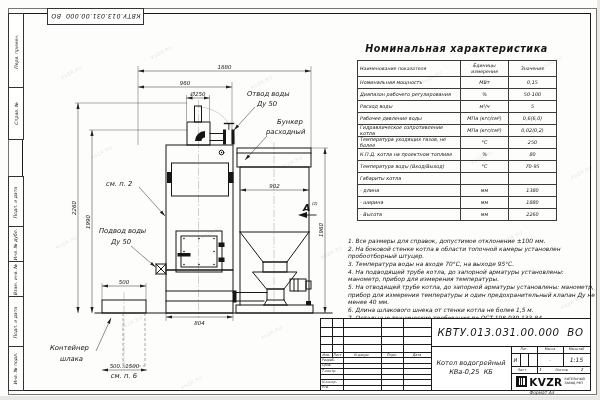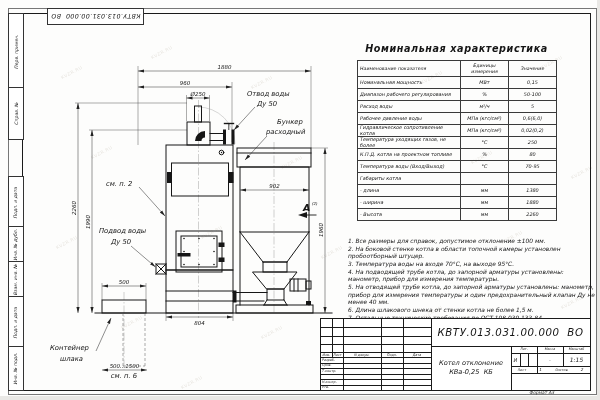--- a/index.html
+++ b/index.html
@@ -368,21 +368,21 @@
   <div class="hl" style="left:190px;top:34px;width:79px"></div>
   <div class="vl" style="left:216px;top:27px;height:27px"></div>
   <div class="vl" style="left:242px;top:27px;height:20px"></div>
   <div class="vl" style="left:198.7px;top:34px;height:13px"></div>
   <div class="vl" style="left:207.3px;top:34px;height:13px"></div>
   <div class="hl" style="left:190px;top:47px;width:79px"></div>
   <div class="hl" style="left:190px;top:54px;width:79px"></div>
 
   <div class="tb-doc ws">КВТУ.013.031.00.000  ВО</div>
   <div class="tb-name">
-    <span>Котел отклонение</span>
+    <span>Котел водогрейный</span>
     <span class="ws">КВа-0,25  КБ</span>
   </div>
 
   <div class="tb-txt" style="left:0;top:33.6px;width:11px;text-align:center">Изм.</div>
   <div class="tb-txt" style="left:11px;top:33.6px;width:11px;text-align:center">Лист</div>
   <div class="tb-txt" style="left:22px;top:33.6px;width:38px;text-align:center">N докум.</div>
   <div class="tb-txt" style="left:60px;top:33.6px;width:22px;text-align:center">Подп.</div>
   <div class="tb-txt" style="left:82px;top:33.6px;width:28px;text-align:center">Дата</div>
 
   <div class="tb-txt" style="left:1px;top:38.8px">Разраб.</div>
@@ -398,15 +398,27 @@
   <div class="tb-txt" style="left:216px;top:37.5px;width:26px;text-align:center;font-size:5px">-</div>
   <div class="tb-txt" style="left:242px;top:36.8px;width:27px;text-align:center;font-size:6px">1:15</div>
 
   <div class="tb-sheetrow">
     <span>Лист</span>
     <span style="font-size:4.2px">1</span>
     <span>Листов</span>
     <span style="font-size:4.2px">2</span>
   </div>
 
+  <div class="tb-logo">
+    <span class="logo-glyph">
+        <i></i>
+        <i></i>
+        <i></i>
+      </span>
+    <span class="logo-word">KVZR</span>
+    <span class="logo-co">
+      <span style="display:block">КОТЕЛЬНЫЙ</span>
+      <span style="display:block">ЗАВОД РЭП</span>
+    </span>
+  </div>
 </div>
 
 <div class="abs fmt">Формат А3</div>
 
 </body></html>

